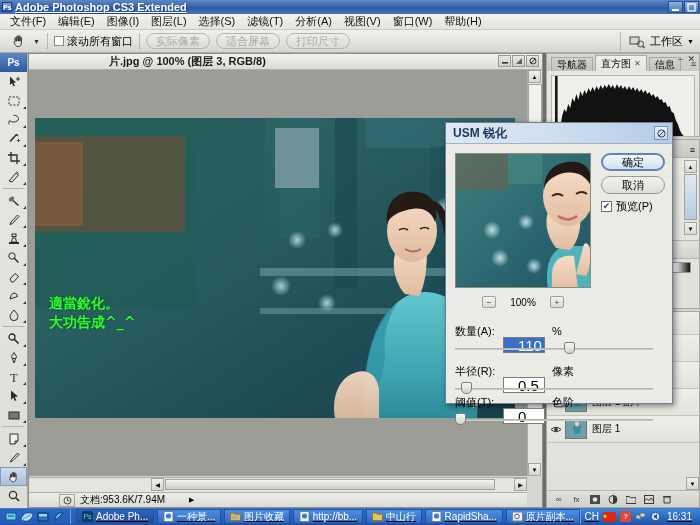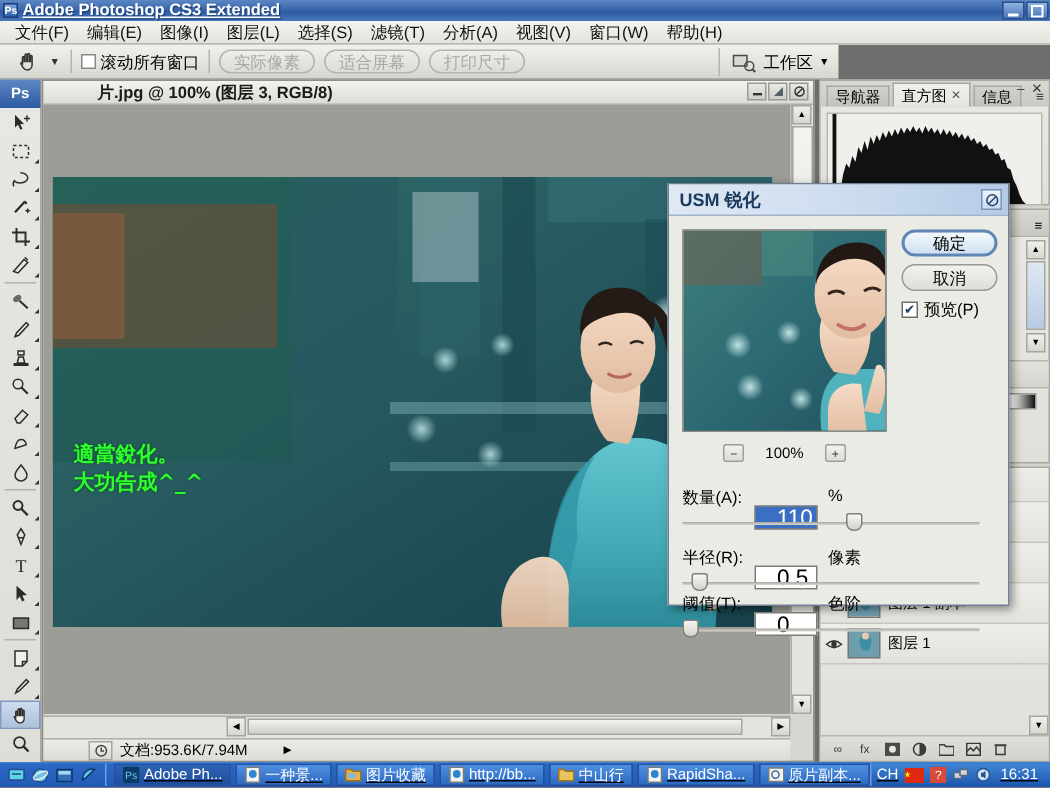--- a/index.html
+++ b/index.html
@@ -34,21 +34,21 @@
   
   .menubar{
     position:absolute;left:0;top:14px;width:700px;height:16px;
     background:linear-gradient(to bottom,#f3f3ef,#e4e4de);
     border-bottom:1px solid #c9c9c2;display:flex;align-items:center;padding-left:4px;box-sizing:border-box;
   }
   .menu-item{padding:1px 6px;font-size:11px;color:#111;white-space:nowrap;cursor:default;}
 
   
   .optionsbar{
-    position:absolute;left:0;top:30px;width:559px;height:23px;
+    position:absolute;left:0;top:30px;width:700px;height:23px;
     background:linear-gradient(to bottom,#f1f1ec 0%,#e2e2dc 60%,#d6d6d0 100%);
     border-bottom:1px solid #adada6;display:flex;align-items:center;box-sizing:border-box;
   }
   .opt-tool{width:26px;height:20px;margin-left:6px;display:flex;align-items:center;justify-content:center;}
   .opt-caret{width:9px;height:20px;display:flex;align-items:center;justify-content:center;font-size:7px;color:#333;}
   .opt-sep{width:1px;height:16px;background:#b5b5ae;margin:0 6px;}
   .opt-check{display:flex;align-items:center;gap:3px;font-size:11px;}
   .chk{width:10px;height:10px;background:#fff;border:1px solid #8a8a84;box-sizing:border-box;display:inline-block;}
   .opt-btn{
     height:16px;min-width:64px;margin-right:6px;padding:0 8px;
@@ -81,21 +81,21 @@
     border-left:3px solid transparent;border-bottom:3px solid #333;}
   .tool-div{height:1px;background:#b4b4ad;margin:2px 3px;}
 
   
   .docwin{
     position:absolute;left:28px;top:53px;width:515px;height:455px;
     background:#d6d6d0;border:1px solid #8f8f88;box-sizing:border-box;
   }
   .doc-title{
     height:16px;background:linear-gradient(to bottom,#f2f2ee,#dcdcd6);
-    border-bottom:1px solid #b0b0a9;display:flex;align-items:center;padding-left:36px;box-sizing:border-box;
+    border-bottom:1px solid #b0b0a9;display:flex;align-items:center;padding-left:80px;box-sizing:border-box;
     position:relative;
   }
   .doc-title .dt{font-size:11px;font-weight:bold;color:#1a1a1a;}
   .doc-btns{position:absolute;right:3px;top:1px;display:flex;gap:1px;}
   .doc-btn{width:13px;height:12px;background:linear-gradient(to bottom,#e9e9e4,#cfcfc9);
     border:1px solid #9a9a93;box-sizing:border-box;display:flex;align-items:center;justify-content:center;}
   .doc-canvas{position:absolute;left:0;top:16px;right:15px;bottom:31px;background:#9d9d97;overflow:hidden;}
   .canvas-img{position:absolute;left:6px;top:48px;width:480px;height:300px;overflow:hidden;}
   .grn-text{
     position:absolute;left:14px;top:176px;color:#2dff2d;font-size:14px;font-weight:bold;

